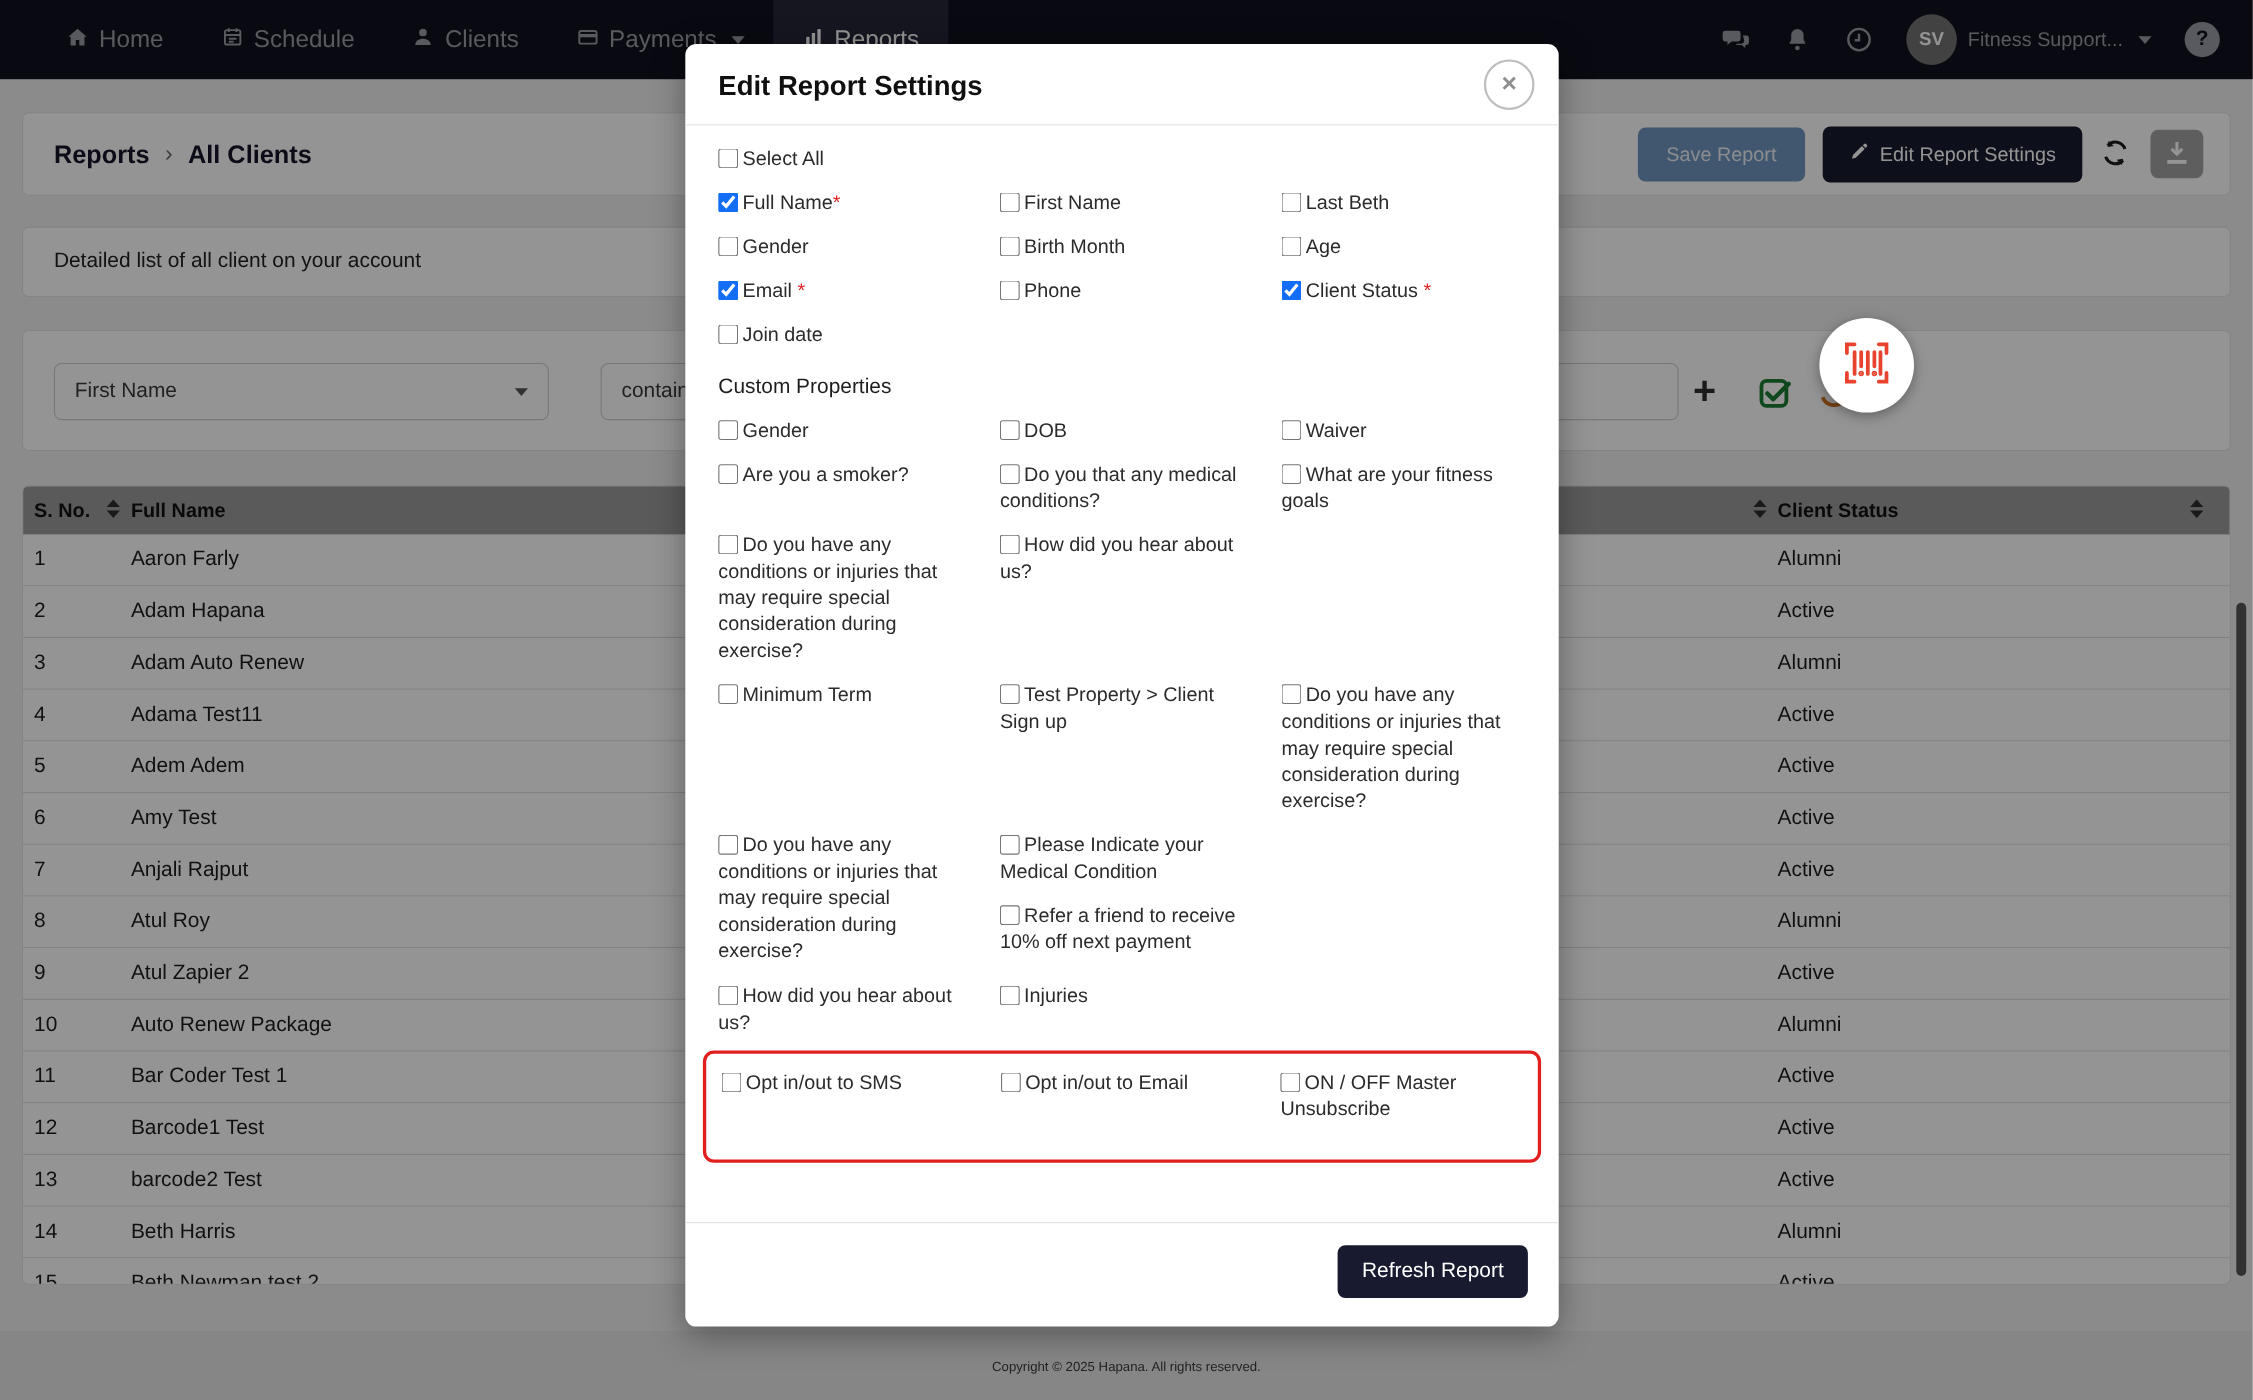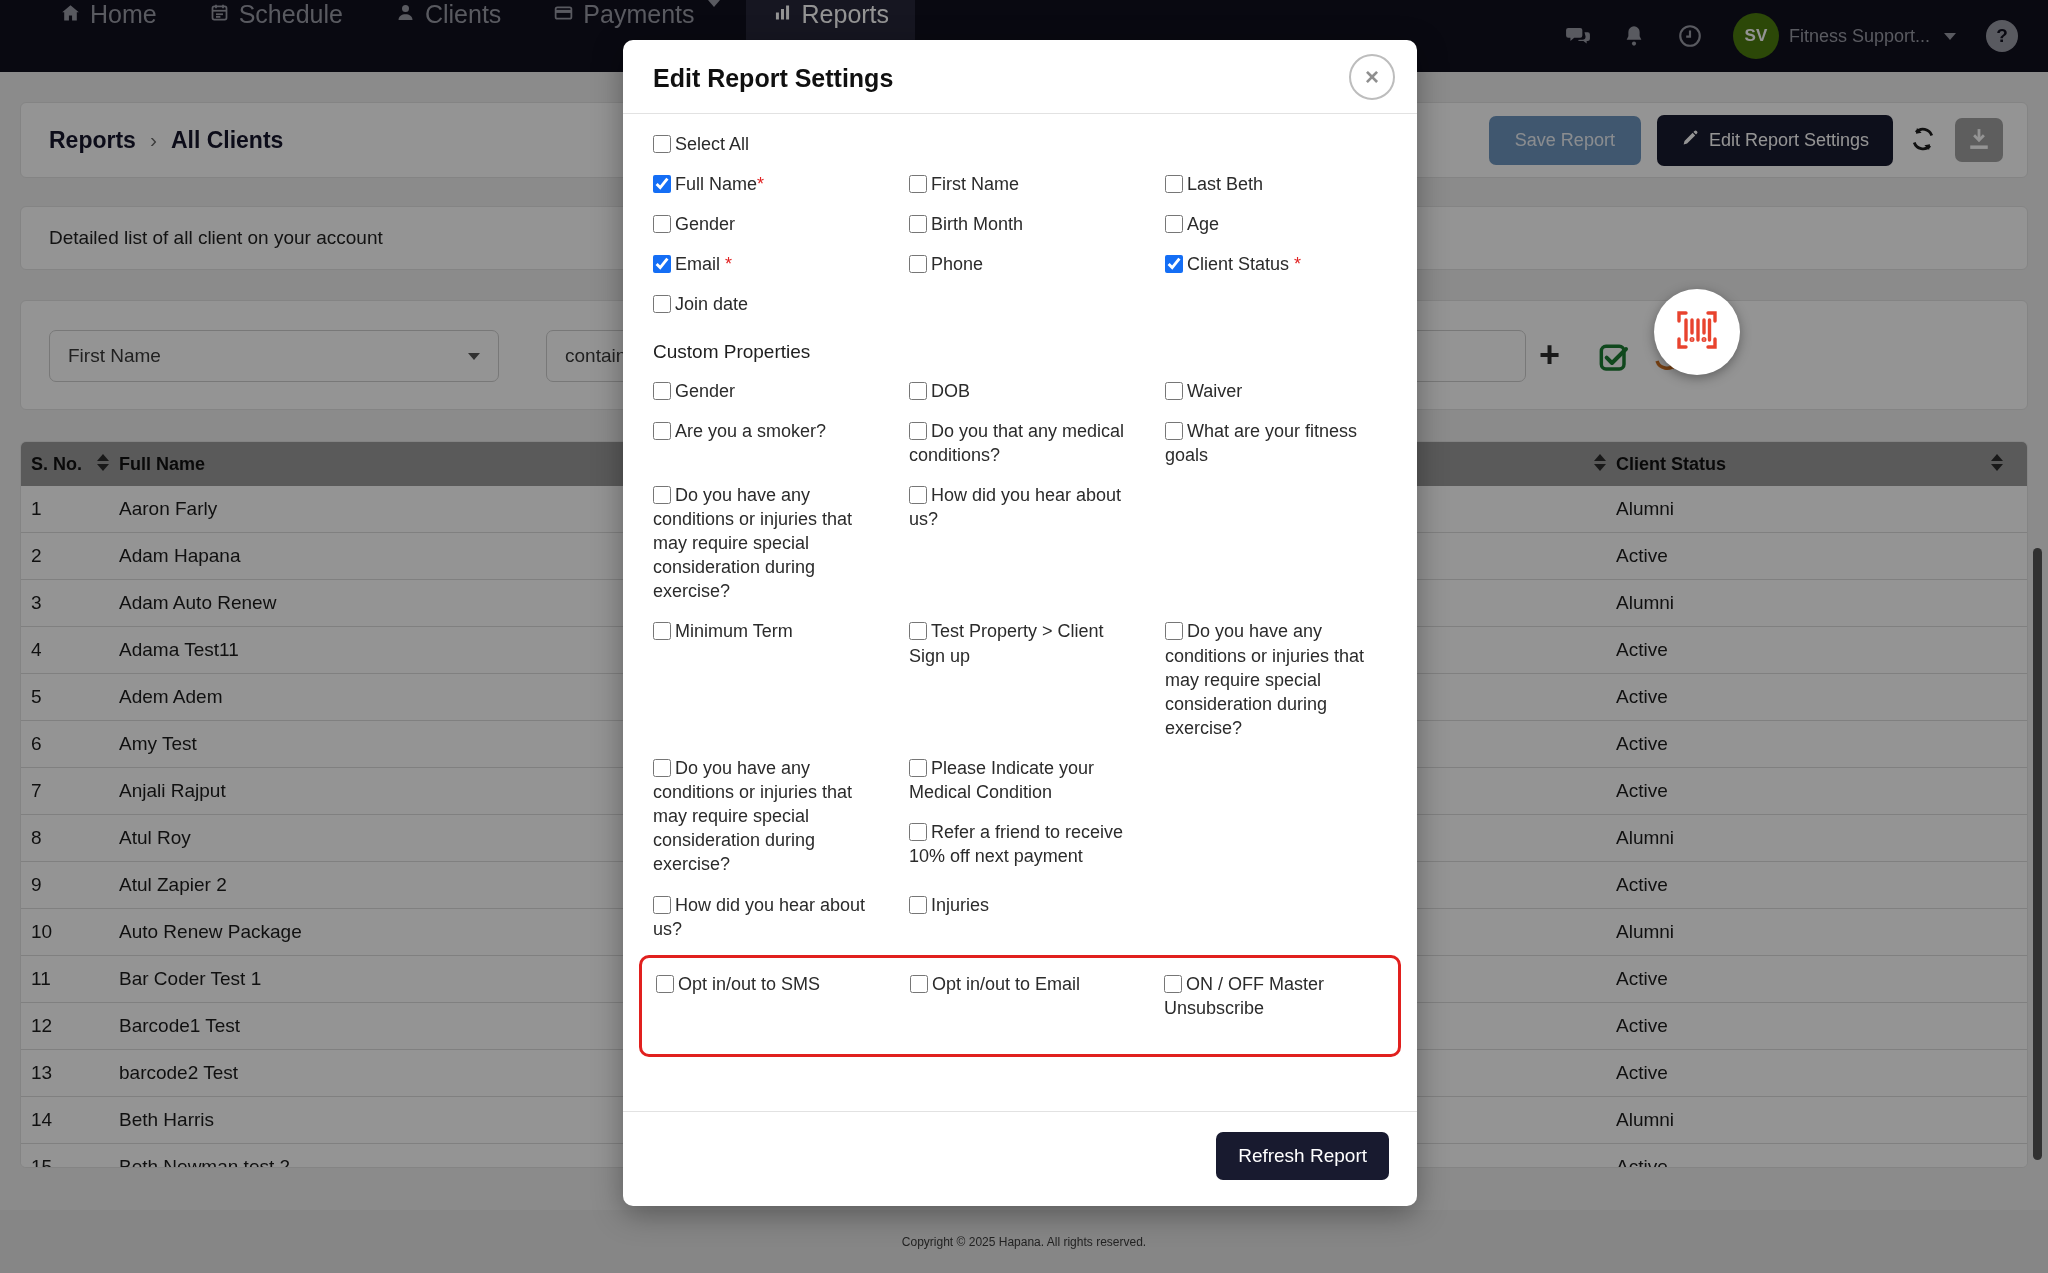--- a/index.html
+++ b/index.html
@@ -3,30 +3,30 @@
 <meta charset="utf-8">
 <style>
   * { margin:0; padding:0; box-sizing:border-box; }
   html,body { width:2048px; height:1273px; overflow:hidden; }
   body { font-family:"Liberation Sans", sans-serif; background:#efefef; position:relative; }
 
   
   .nav { position:absolute; left:0; top:0; width:2048px; height:72px; background:#10101e;
          display:flex; align-items:stretch; justify-content:space-between; z-index:10; }
   .nav-items { display:flex; align-items:stretch; padding-left:34px; }
-  .nav-item { display:flex; gap:9px; padding:0 26px; color:#9a9ba6;
-              font-size:25px; cursor:pointer; }
+  .nav-item { display:flex; align-items:center; gap:9px; padding:0 26px; color:#9a9ba6;
+              font-size:22px; cursor:pointer; }
   .nav-item.active { background:#262639; color:#ffffff; }
   .nav-item svg { width:21px; height:21px; }
   .caret { width:0; height:0; border-left:6px solid transparent; border-right:6px solid transparent;
            border-top:7px solid currentColor; display:inline-block; margin-left:4px; }
   .nav-right { display:flex; align-items:center; gap:30px; padding-right:30px; color:#9a9ba6; }
   .nav-icon-btn { width:26px; height:26px; color:#9a9ba6; cursor:pointer; }
   .nav-icon-btn svg { width:26px; height:26px; }
-  .avatar { width:46px; height:46px; border-radius:50%; background:#4d7c0f; color:#fff;
+  .avatar { width:46px; height:46px; border-radius:50%; background:#737373; color:#fff;
             display:flex; align-items:center; justify-content:center; font-size:17px; font-weight:bold; }
   .user-wrap { display:flex; align-items:center; gap:10px; cursor:pointer; }
   .user-name { font-size:18px; color:#9a9ba6; }
   .help-circle { width:32px; height:32px; border-radius:50%; background:#9a9ba6; color:#10101e;
                  font-weight:bold; font-size:19px; display:flex; align-items:center; justify-content:center; cursor:pointer; }
 
   
   .card { position:absolute; background:#fff; border-radius:6px; border:1px solid #e4e4e4; }
   .crumb-card { left:20px; top:102px; width:2008px; height:76px; display:flex;
                 align-items:center; justify-content:space-between; padding:0 24px 0 28px; }

